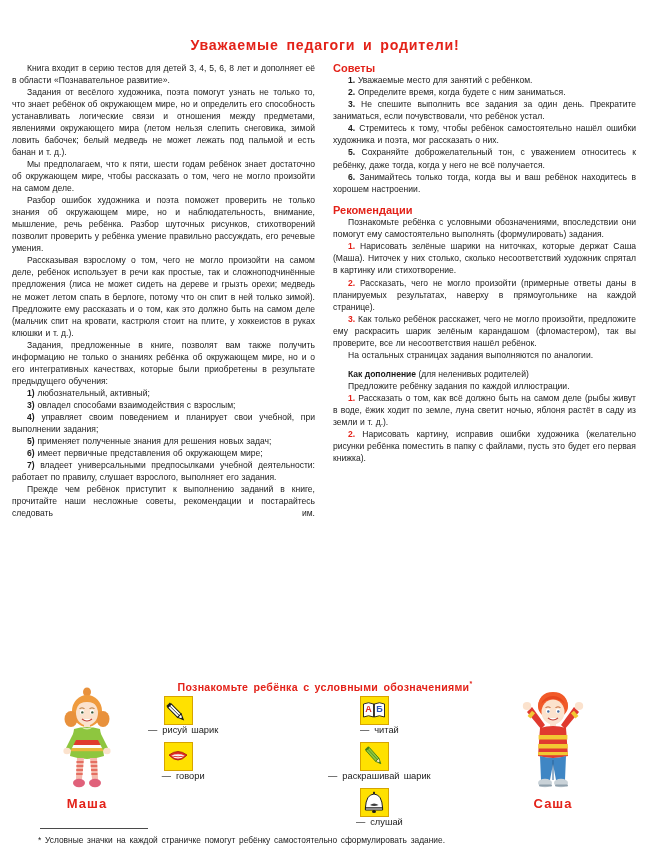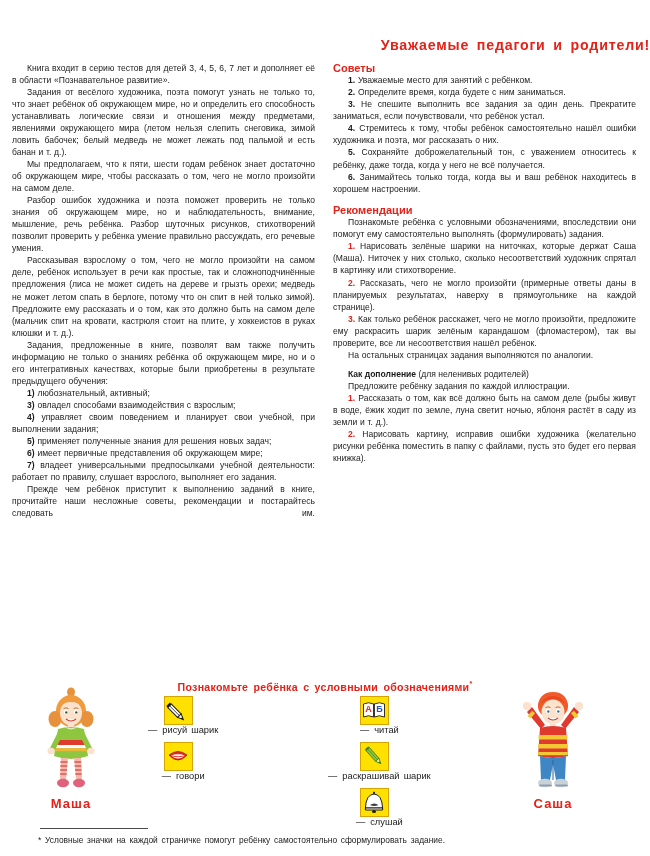--- a/index.html
+++ b/index.html
@@ -18,21 +18,21 @@
   }
   .page {
     width: 650px;
     height: 856px;
     box-sizing: border-box;
     padding: 0;
     position: relative;
   }
   
   .page-title {
-    text-align: right;
+    text-align: center;
     color: #e32219;
     font-weight: bold;
     font-size: 14.2px;
     letter-spacing: 0.8px;
     word-spacing: 3px;
     margin: 38px 0 8px 0;
     line-height: 1.1;
   }
   
   .columns {
@@ -105,21 +105,21 @@
     width: 110px;
     text-align: center;
   }
   .char-name {
     color: #e32219;
     font-weight: bold;
     font-size: 13px;
     letter-spacing: 1px;
     margin-top: 2px;
   }
-  #masha { left: 16px; top: 8px; }
+  #masha { left: 32px; top: 8px; }
   #sasha { left: 498px; top: 8px; }
 
   
   .legend {
     position: absolute;
     font-size: 9.3px;
     word-spacing: 1.5px;
   }
   #legend-left  { left: 138px; top: 18px; }
   #legend-right { left: 318px; top: 18px; }
@@ -170,21 +170,21 @@
 </head>
 <body>
 
 <div class="page">
 
   <div class="page-title">Уважаемые педагоги и родители!</div>
 
   <div class="columns">
 
     <div class="col">
-      <p class="tx">Книга входит в серию тестов для детей 3, 4, 5, 6, 7 лет и дополняет её в области «Познавательное развитие».</p>
+      <p class="tx">Книга входит в серию тестов для детей 3, 4, 5, 6, 8 лет и дополняет её в области «Познавательное развитие».</p>
       <p class="tx">Задания от весёлого художника, поэта помогут узнать не только то, что знает ребёнок об окружающем мире, но и определить его способность устанавливать логические связи и отношения между предметами, явлениями окружающего мира (летом нельзя слепить снеговика, зимой ловить бабочек; белый медведь не может лежать под пальмой и есть банан и т. д.).</p>
       <p class="tx">Мы предполагаем, что к пяти, шести годам ребёнок знает достаточно об окружающем мире, чтобы рассказать о том, чего не могло произойти на самом деле.</p>
       <p class="tx">Разбор ошибок художника и поэта поможет проверить не только знания об окружающем мире, но и наблюдательность, внимание, мышление, речь ребёнка. Разбор шуточных рисунков, стихотворений позволит проверить у ребёнка умение правильно рассуждать, его речевые умения.</p>
       <p class="tx">Рассказывая взрослому о том, чего не могло произойти на самом деле, ребёнок использует в речи как простые, так и сложноподчинённые предложения (лиса не может сидеть на дереве и грызть орехи; медведь не может летом спать в берлоге, потому что он спит в ней только зимой). Предложите ему рассказать и о том, как это должно быть на самом деле (мальчик спит на кровати, кастрюля стоит на плите, у хоккеистов в руках клюшки и т. д.).</p>
       <p class="tx">Задания, предложенные в книге, позволят вам также получить информацию не только о знаниях ребёнка об окружающем мире, но и о его интегративных качествах, которые были приобретены в результате предыдущего обучения:</p>
 
       <p class="tx"><span class="num">1)</span> <span>любознательный, активный;</span></p>
       <p class="tx"><span class="num">3)</span> <span>овладел способами взаимодействия с взрослым;</span></p>
       <p class="tx"><span class="num">4)</span> <span>управляет своим поведением и планирует свои учебной, при выполнении задания;</span></p>
       <p class="tx"><span class="num">5)</span> <span>применяет полученные знания для решения новых задач;</span></p>

